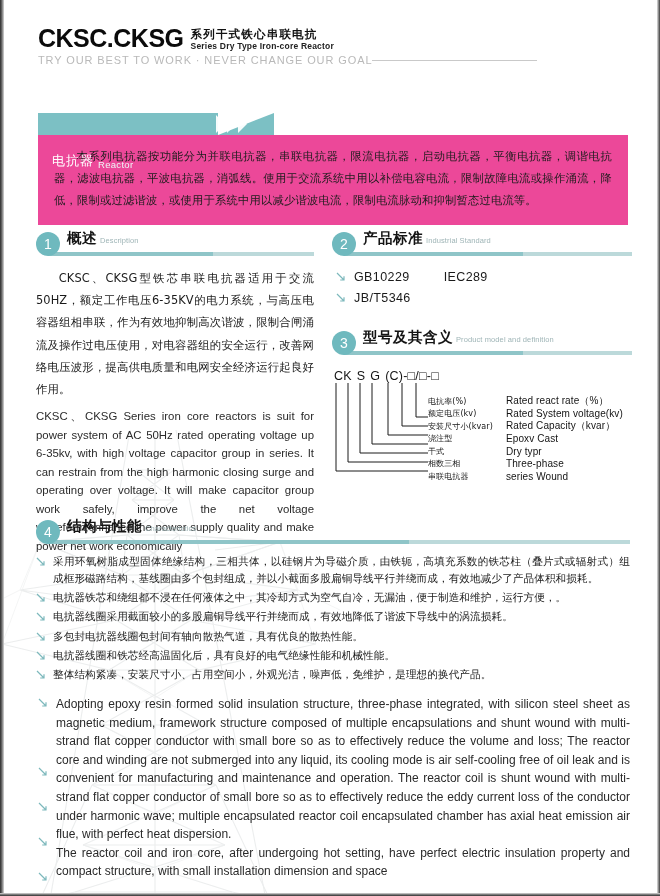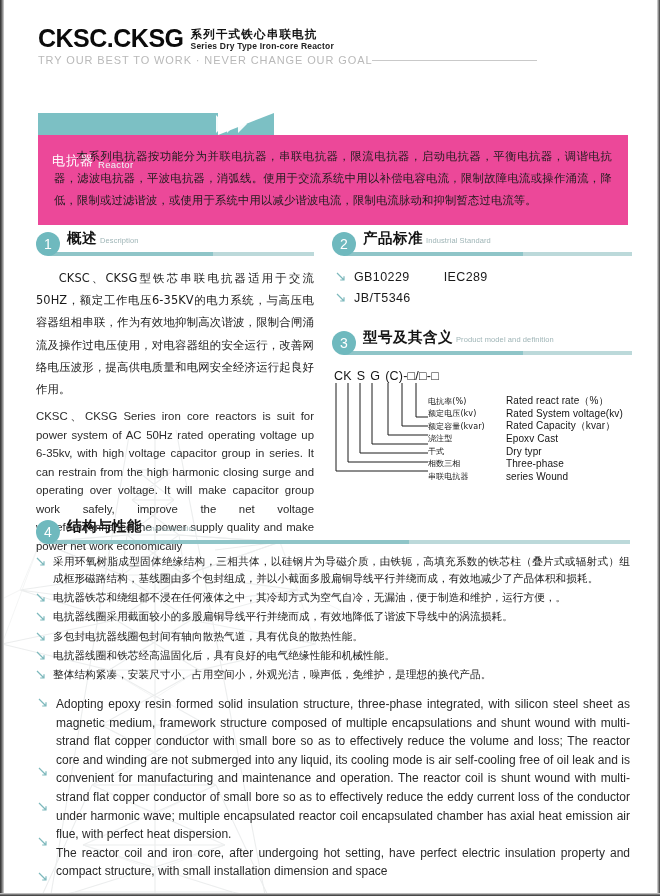--- a/index.html
+++ b/index.html
@@ -548,21 +548,21 @@
       <div class="model-labels">
         <div class="model-row">
           <span class="ml-cn">电抗率(%)</span>
           <span class="ml-en">Rated react rate（%）</span>
         </div>
         <div class="model-row">
           <span class="ml-cn">额定电压(kv)</span>
           <span class="ml-en">Rated System voltage(kv)</span>
         </div>
         <div class="model-row">
-          <span class="ml-cn">额定容量(kvar)</span>
+          <span class="ml-cn">安装尺寸小(kvar)</span>
           <span class="ml-en">Rated Capacity（kvar）</span>
         </div>
         <div class="model-row">
           <span class="ml-cn">浇注型</span>
           <span class="ml-en">Epoxv Cast</span>
         </div>
         <div class="model-row">
           <span class="ml-cn">干式</span>
           <span class="ml-en">Dry  typr</span>
         </div>

